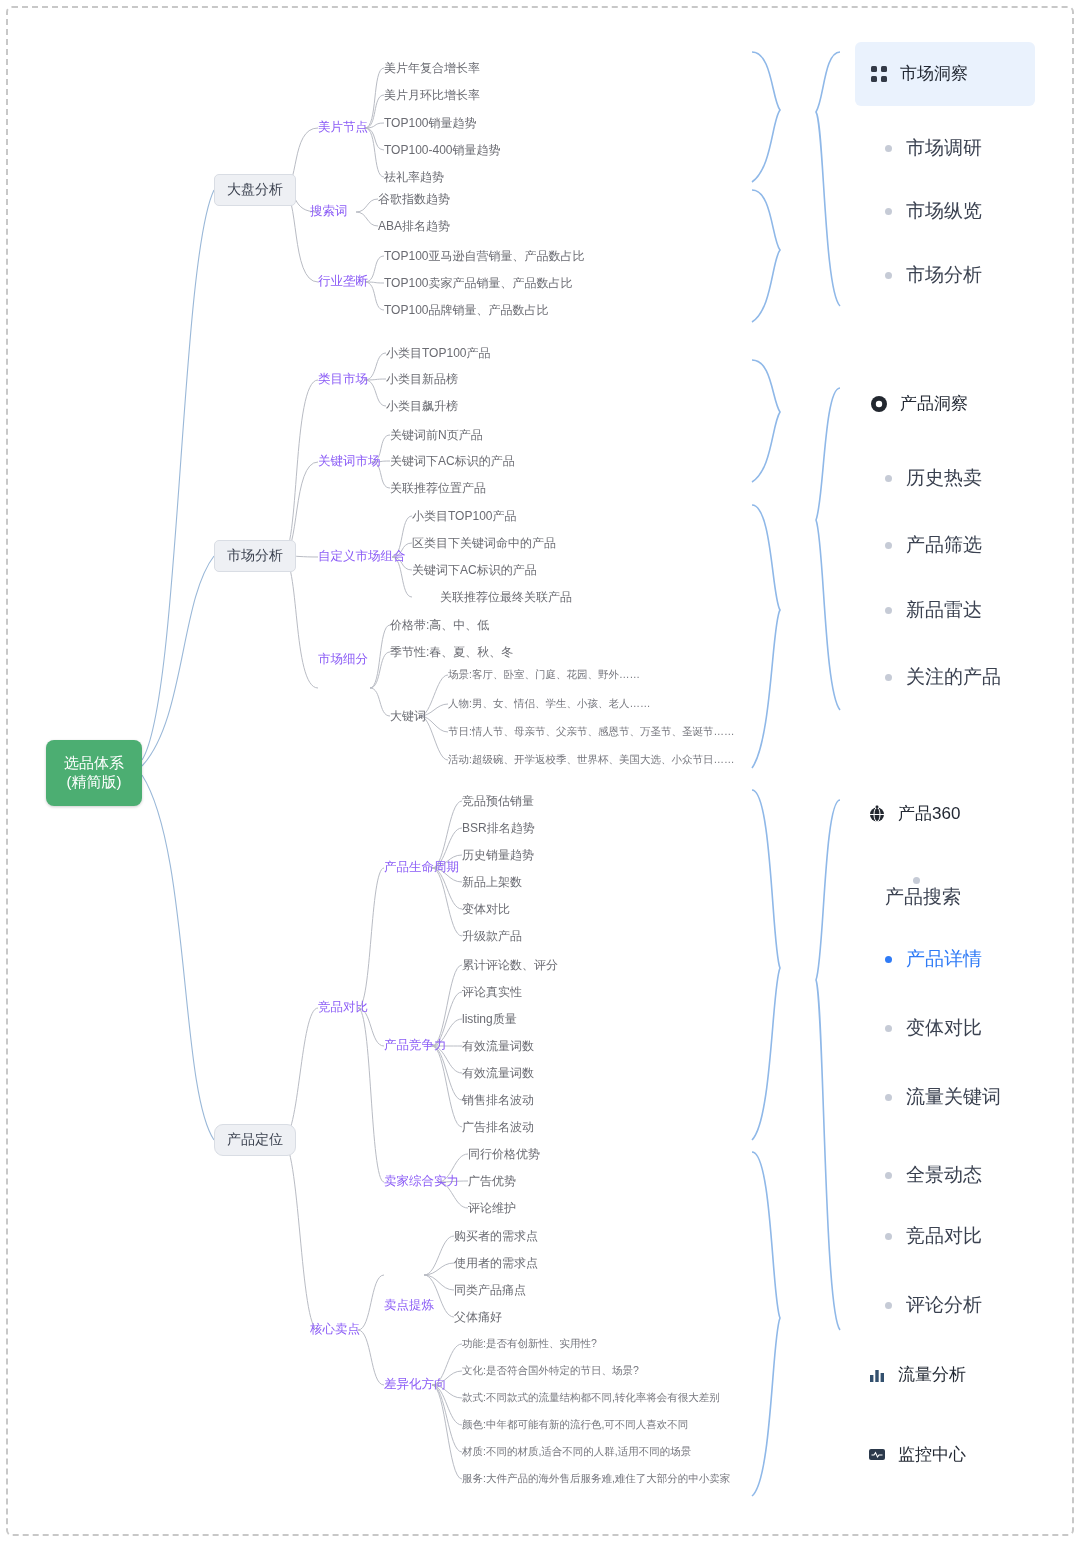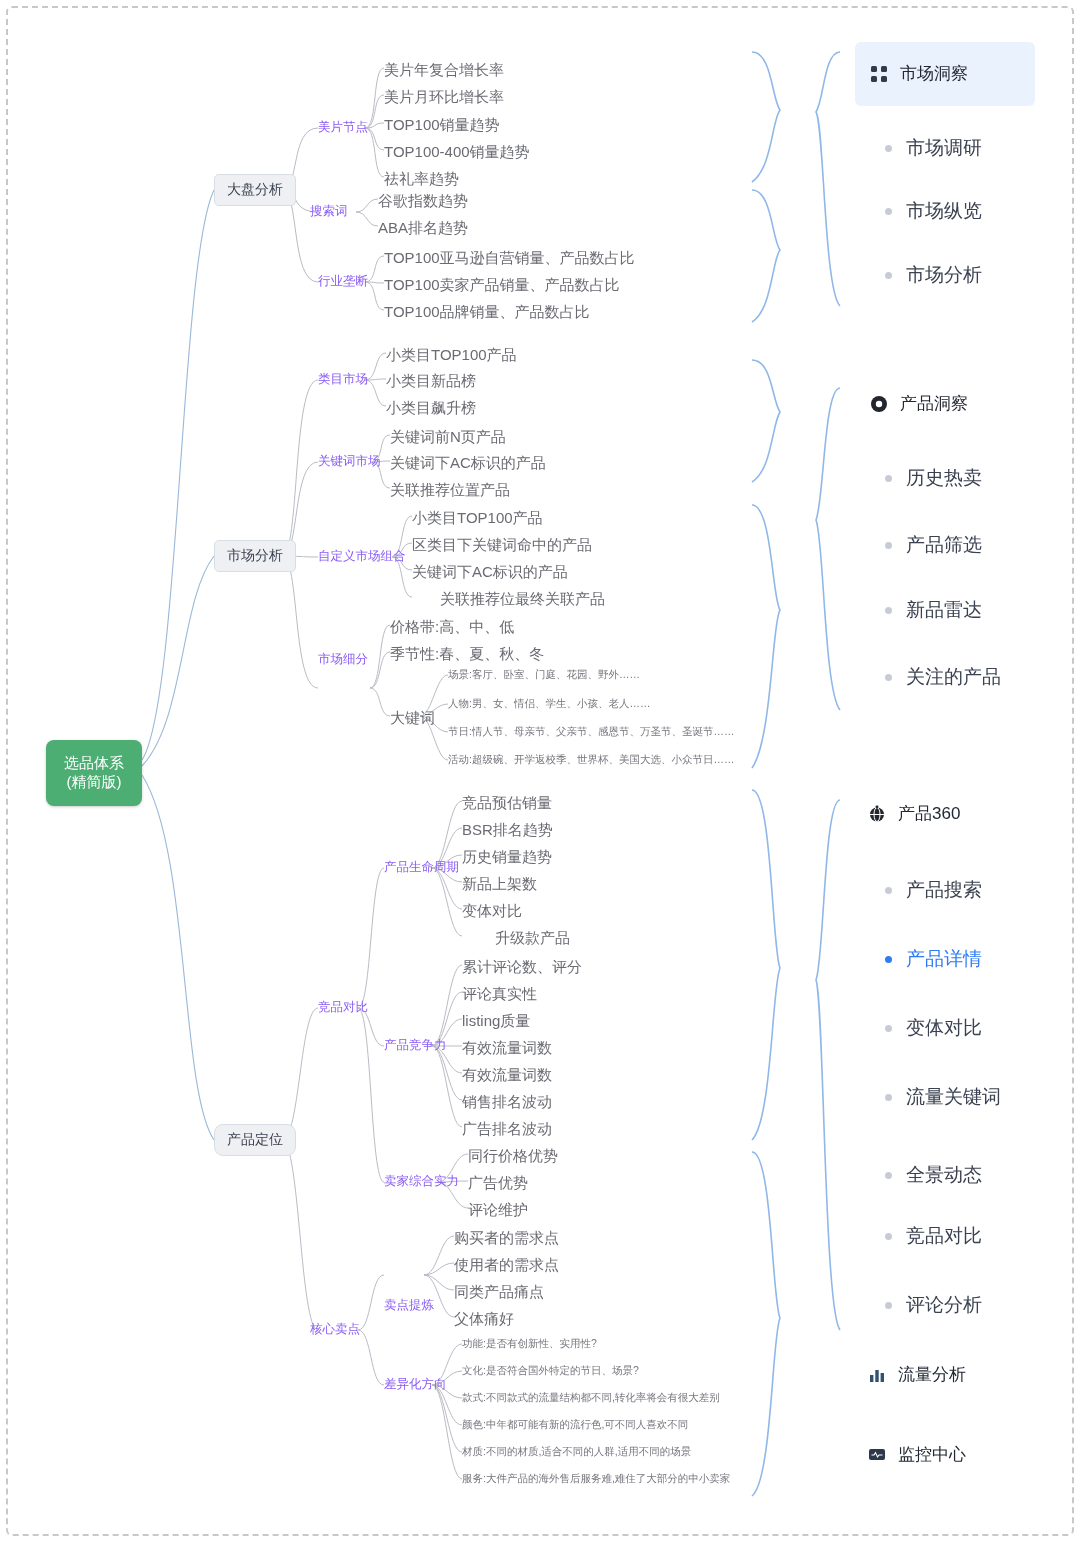--- a/index.html
+++ b/index.html
@@ -39,21 +39,21 @@
   }
   .lvl1 {
     background: #eef0f4;
     border: 1px solid #d9dde4;
     border-radius: 5px;
     padding: 6px 12px;
     font-size: 14px;
     color: #3c4250;
   }
   .lvl2 { font-size: 12.5px; color: #8b5cf6; }
-  .lvl3 { font-size: 15px; color: #6a6b72; }
+  .lvl3 { font-size: 12px; color: #6a6b72; }
   .lvl4 { font-size: 10.5px; color: #75767d; }
 
   
   .rp-item {
     position: absolute;
     display: flex; align-items: center;
     font-size: 16px;
     color: #2f3440;
     white-space: nowrap;
   }
@@ -239,21 +239,21 @@
   <div class="node lvl4" style="left:448px; top:725px;">节日:情人节、母亲节、父亲节、感恩节、万圣节、圣诞节……</div>
   <div class="node lvl4" style="left:448px; top:753px;">活动:超级碗、开学返校季、世界杯、美国大选、小众节日……</div>
 
   <div class="node lvl2" style="left:318px; top:1000px;">竞品对比</div>
   <div class="node lvl2" style="left:384px; top:860px;">产品生命周期</div>
   <div class="node lvl3" style="left:462px; top:794px;">竞品预估销量</div>
   <div class="node lvl3" style="left:462px; top:821px;">BSR排名趋势</div>
   <div class="node lvl3" style="left:462px; top:848px;">历史销量趋势</div>
   <div class="node lvl3" style="left:462px; top:875px;">新品上架数</div>
   <div class="node lvl3" style="left:462px; top:902px;">变体对比</div>
-  <div class="node lvl3" style="left:462px; top:929px;margin-left:33px;">升级款产品</div>
+  <div class="node lvl3" style="left:462px; top:929px;">升级款产品</div>
 
   <div class="node lvl2" style="left:384px; top:1038px;">产品竞争力</div>
   <div class="node lvl3" style="left:462px; top:958px;">累计评论数、评分</div>
   <div class="node lvl3" style="left:462px; top:985px;">评论真实性</div>
   <div class="node lvl3" style="left:462px; top:1012px;">listing质量</div>
   <div class="node lvl3" style="left:462px; top:1039px;">有效流量词数</div>
   <div class="node lvl3" style="left:462px; top:1066px;">有效流量词数</div>
   <div class="node lvl3" style="left:462px; top:1093px;">销售排名波动</div>
   <div class="node lvl3" style="left:462px; top:1120px;">广告排名波动</div>
 
@@ -333,21 +333,21 @@
     <span class="ic">
       <svg width="18" height="18" viewBox="0 0 18 18">
           <circle cx="9" cy="9.5" r="7" fill="#22272f"></circle>
           <ellipse cx="9" cy="9.5" rx="3" ry="7" fill="none" stroke="#fff" stroke-width="1"></ellipse>
           <path d="M2,9.5 H16" stroke="#fff" stroke-width="1"></path>
           <rect x="7.6" y="0.5" width="2.8" height="2.4" rx="1" fill="#22272f"></rect>
         </svg>
     </span>
     <span>产品360</span>
   </div>
-  <div class="rp-item rp-sub" style="left:885px; top:877px;">
+  <div class="rp-item rp-sub" style="left:885px; top:877px;flex-direction:column;">
     <span class="dot"></span>
     <span>产品搜索</span>
   </div>
   <div class="rp-item rp-sub active" style="left:885px; top:946px;">
     <span class="dot"></span>
     <span>产品详情</span>
   </div>
   <div class="rp-item rp-sub" style="left:885px; top:1015px;">
     <span class="dot"></span>
     <span>变体对比</span>

